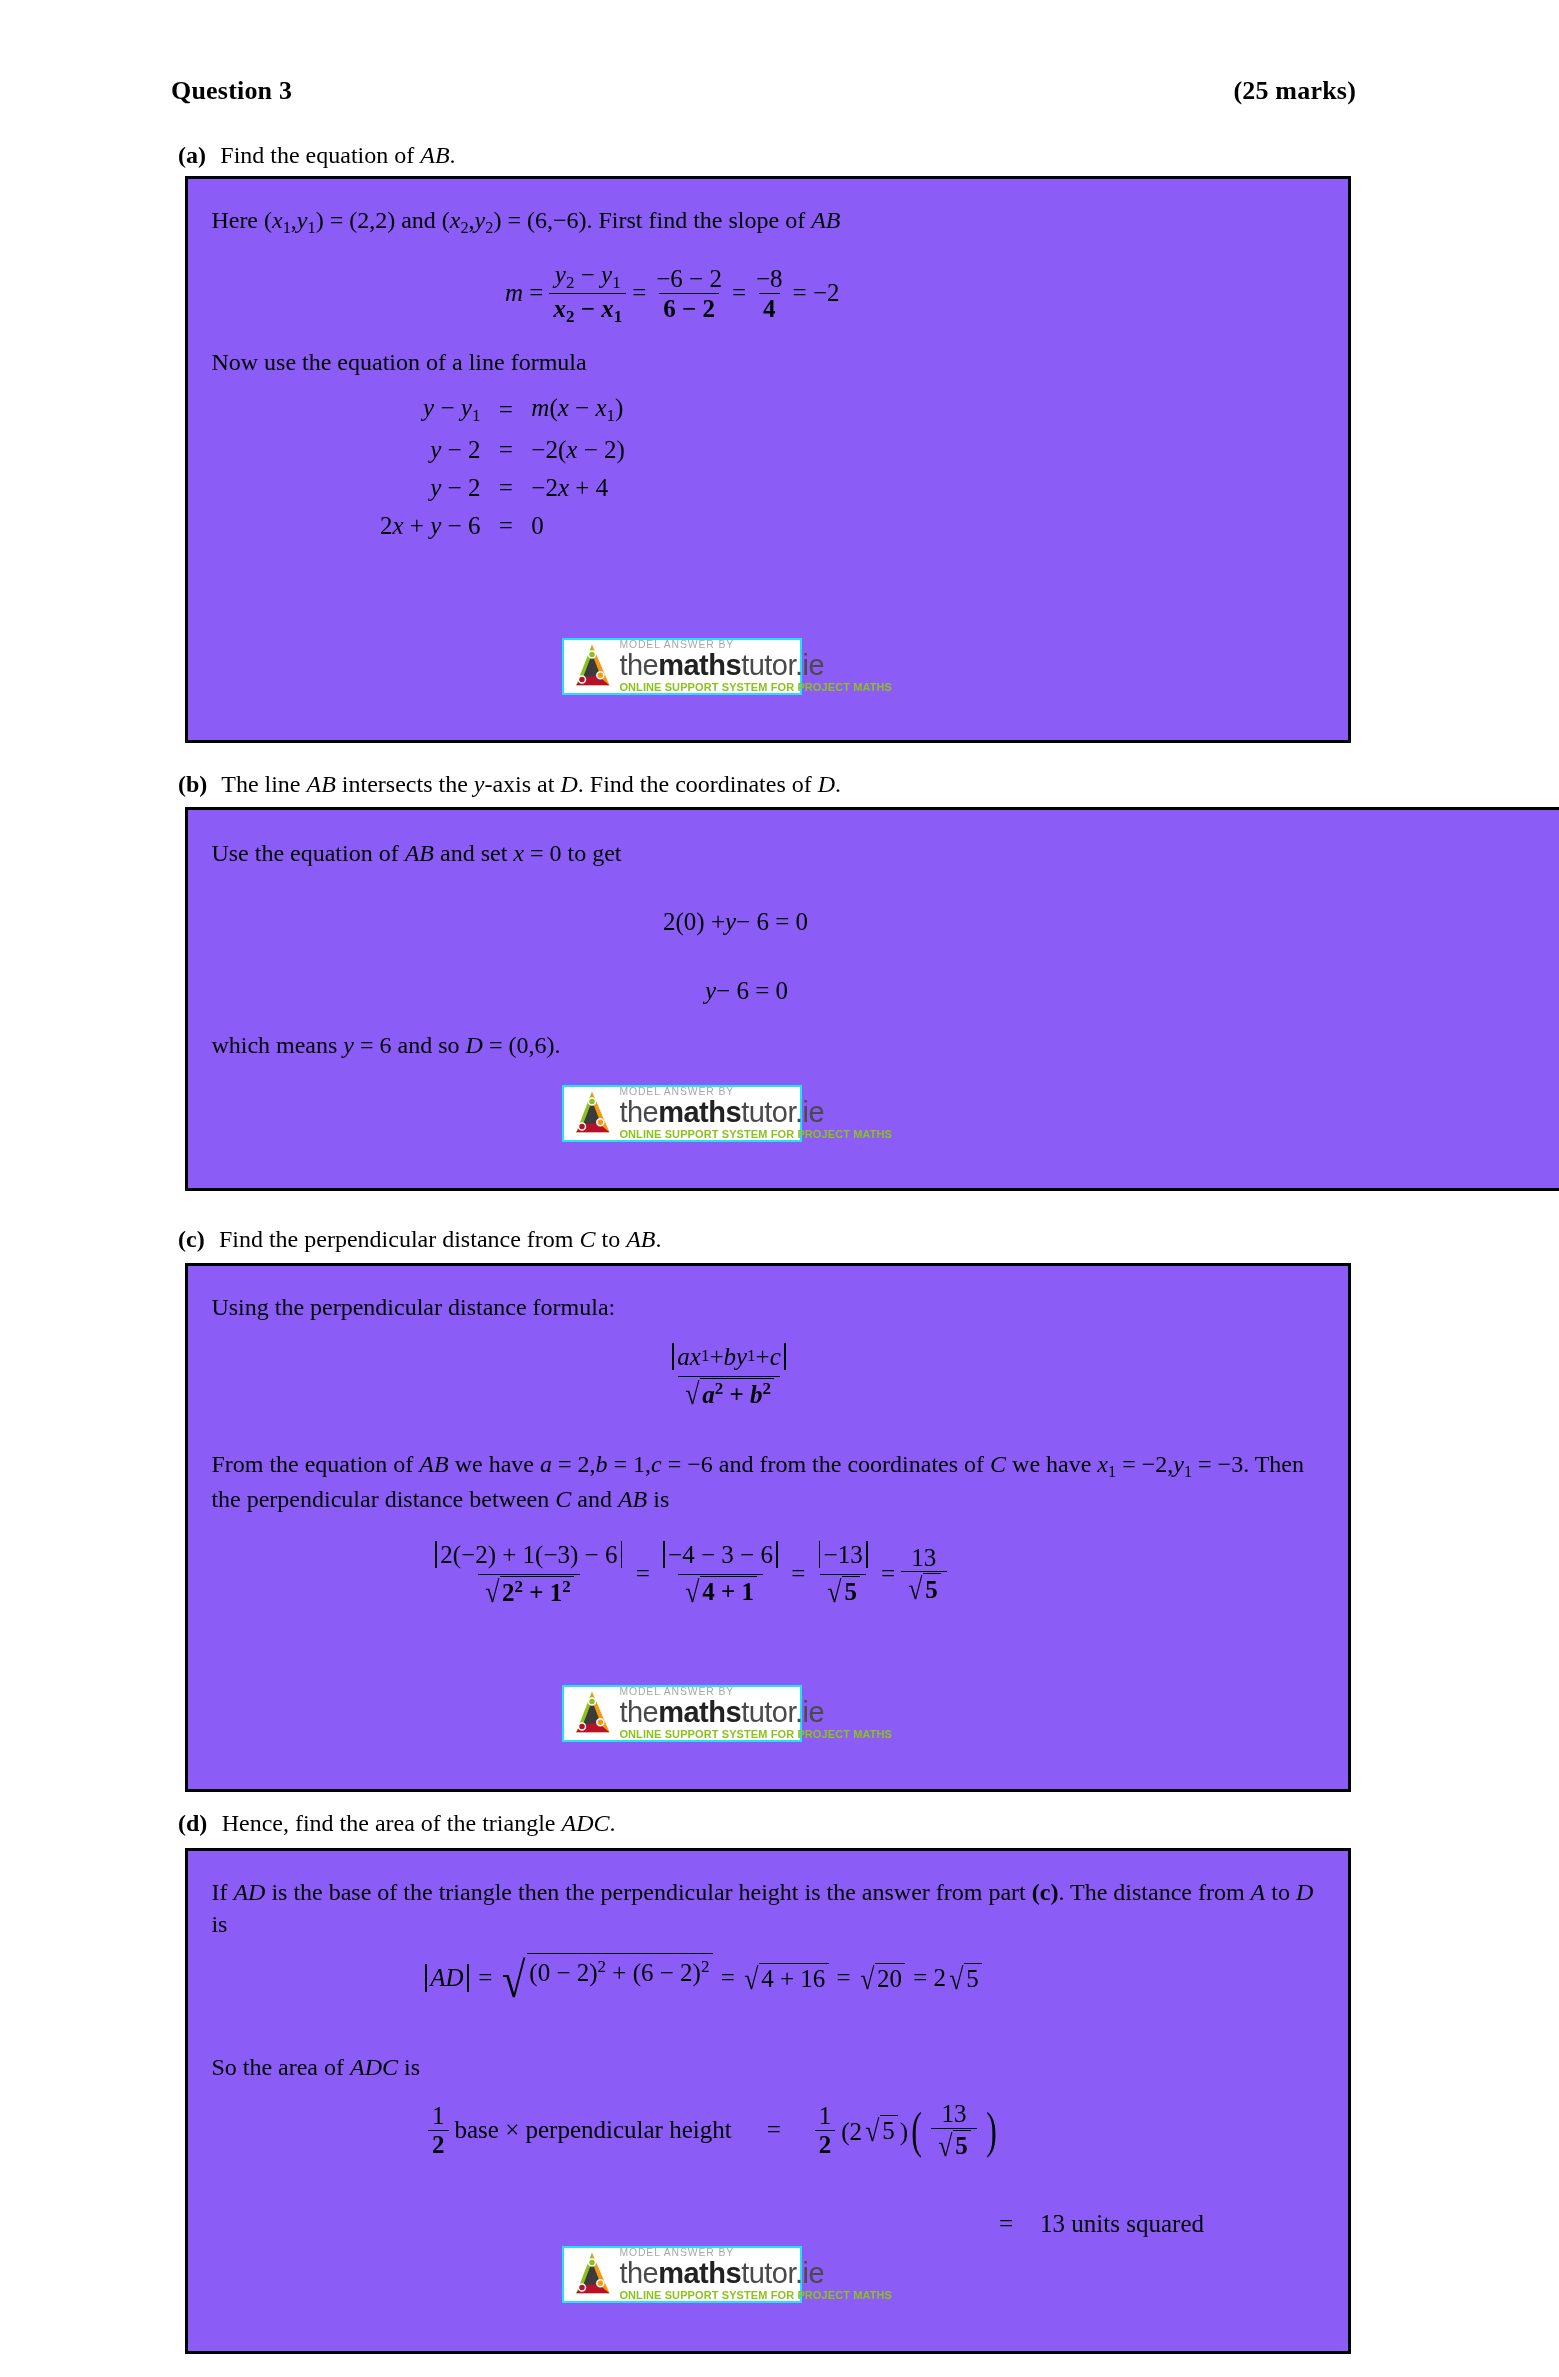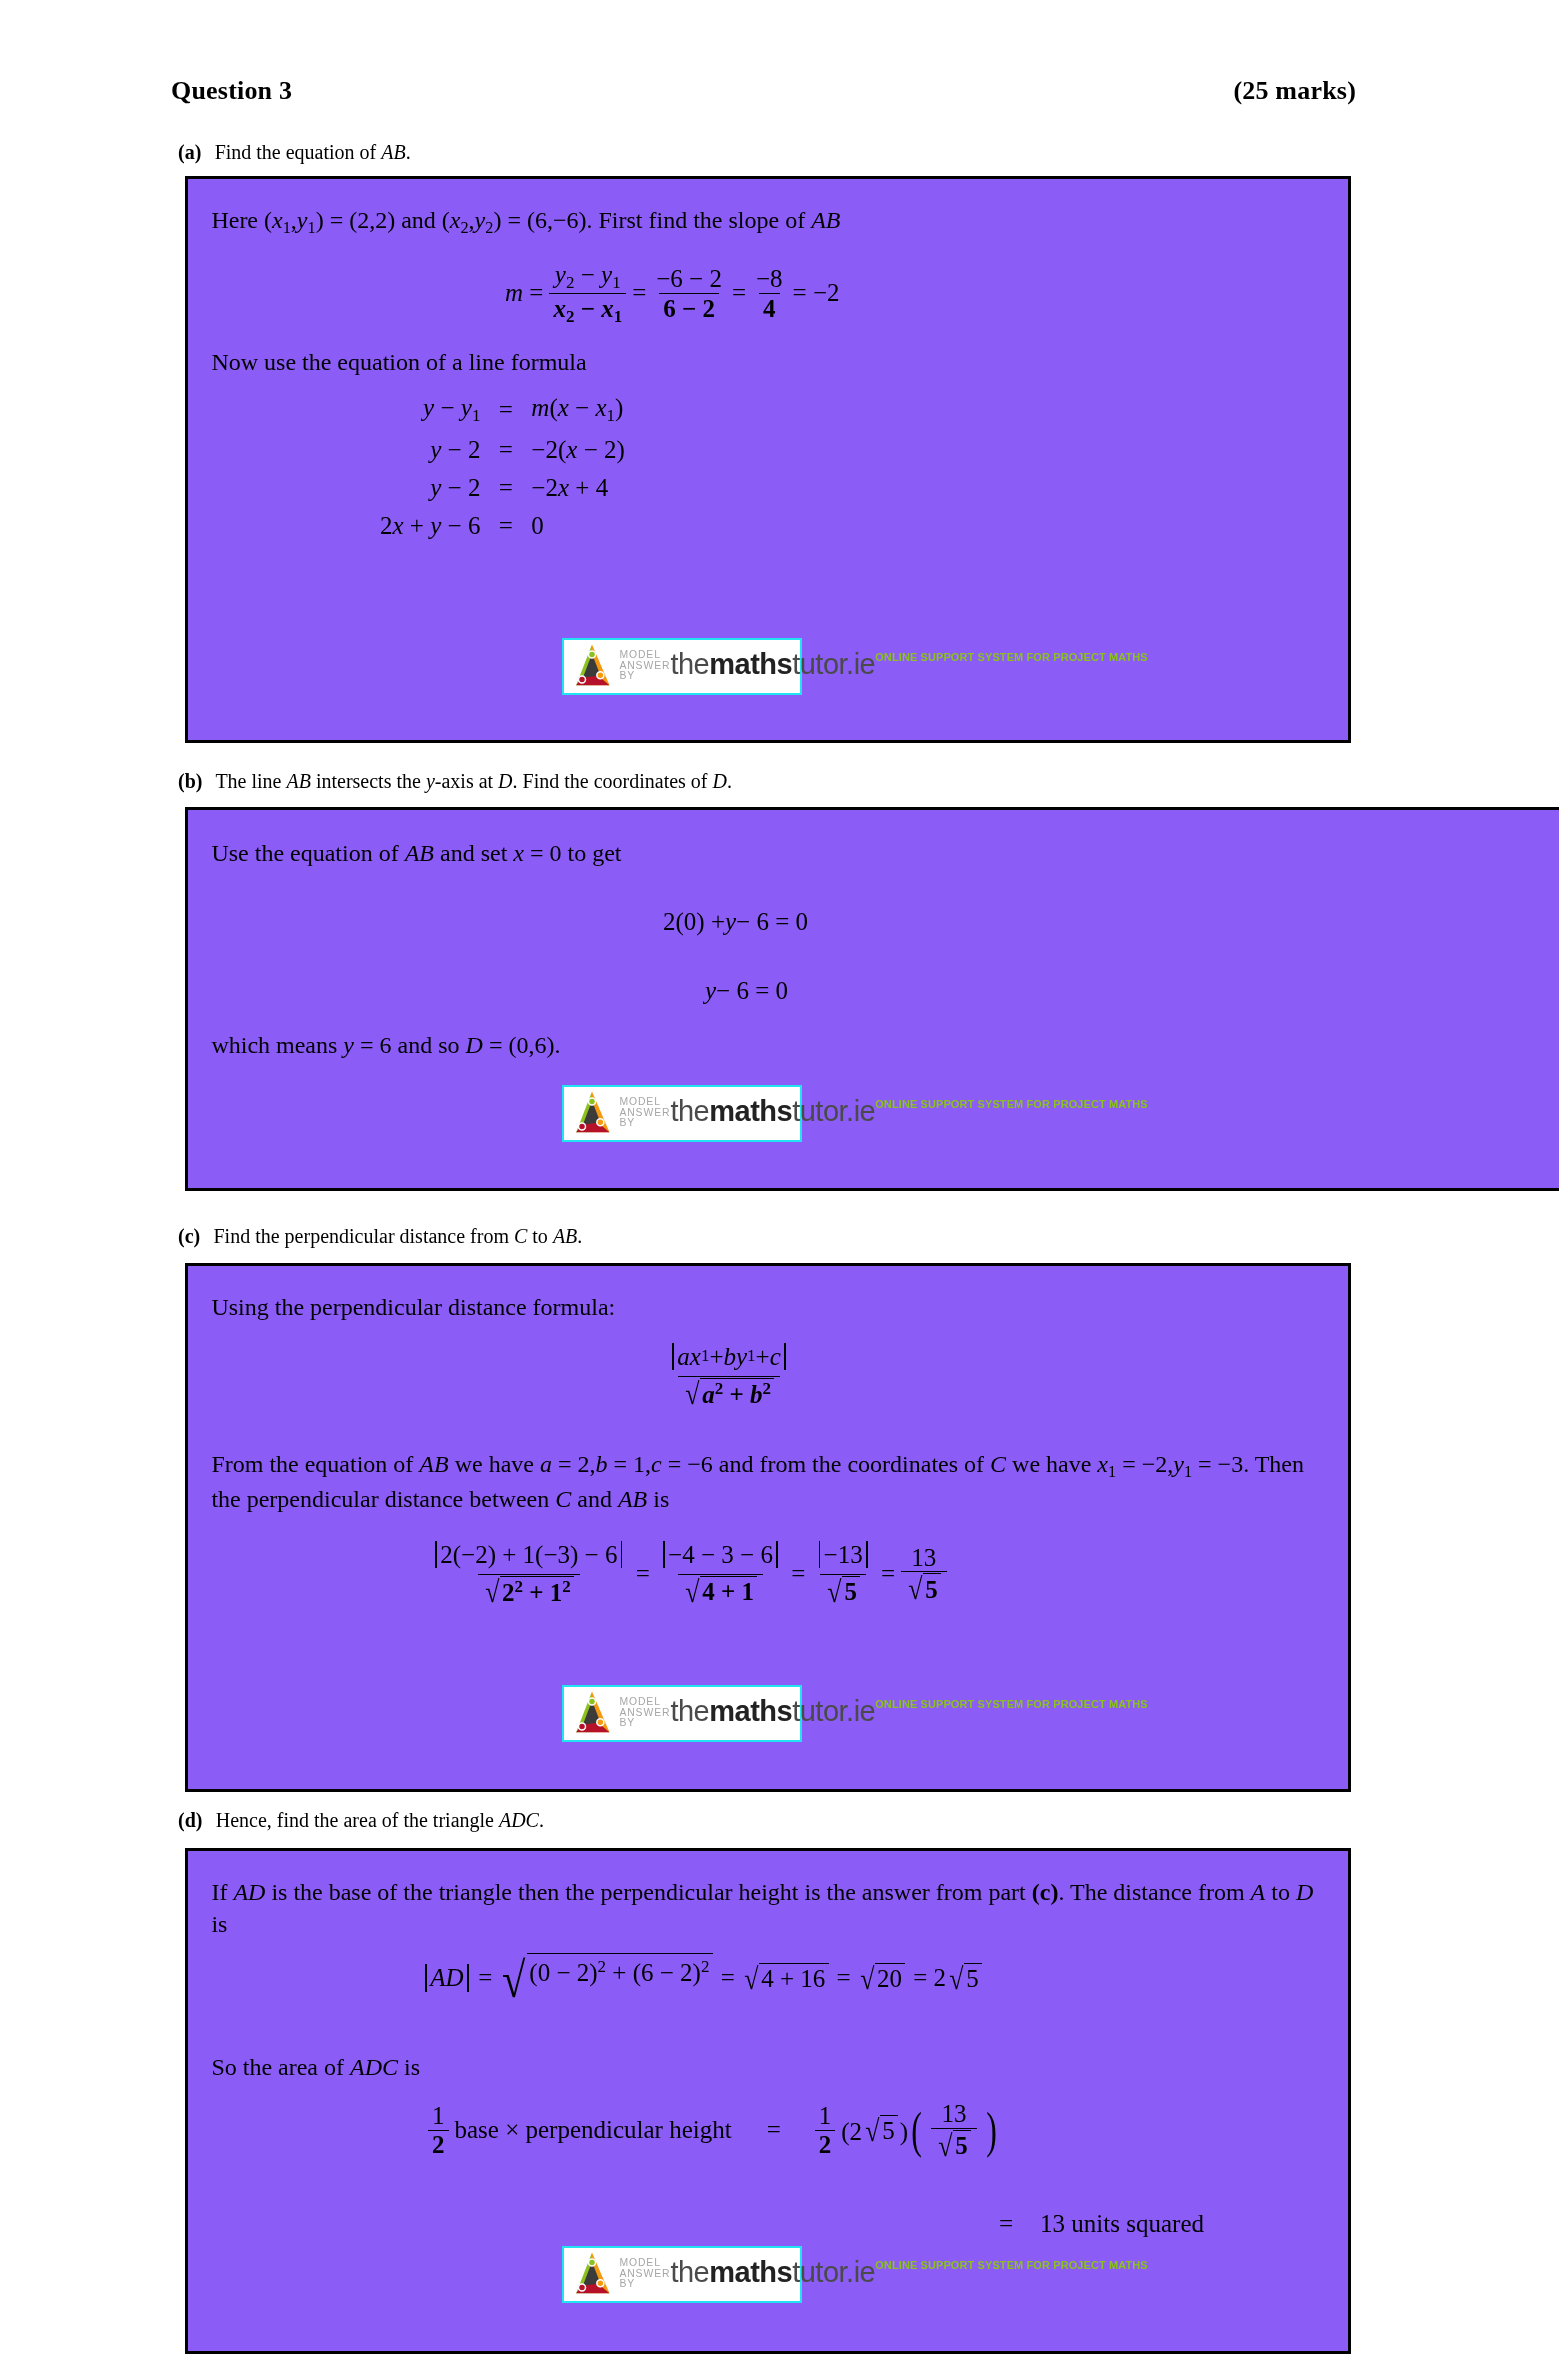--- a/index.html
+++ b/index.html
@@ -34,21 +34,21 @@
     justify-content: space-between;
     align-items: baseline;
     font-weight: bold;
     font-size: 26px;
     letter-spacing: 0.2px;
   }
 
   
   .prompt {
     position: absolute;
-    font-size: 20px;
+    font-size: 24px;
     line-height: 1.25;
     white-space: nowrap;
   }
   .plabel { font-weight: bold; margin-right: 8.3px; }
 
   
   .ansbox {
     position: absolute;
     border: 3.3px solid #000;
     background: #8b5cf6;
@@ -148,21 +148,21 @@
     box-sizing: border-box;
     display: flex;
     align-items: center;
     width: 240px;
     height: 57px;
     padding: 1.7px 3.3px 1.7px 1.7px;
   }
   .logo .mark { width: 52px; height: 50px; flex: 0 0 52px; }
   .logo .words {
     display: flex;
-    flex-direction: row;
+    flex-direction: column;
     justify-content: center;
     margin-left: 1.7px;
     flex: 1 1 auto;
   }
   .logo .l1 {
     font-family: "Liberation Sans", sans-serif;
     font-size: 10.4px;
     color: #a6a6a6;
     letter-spacing: 0.9px;
     line-height: 1;

